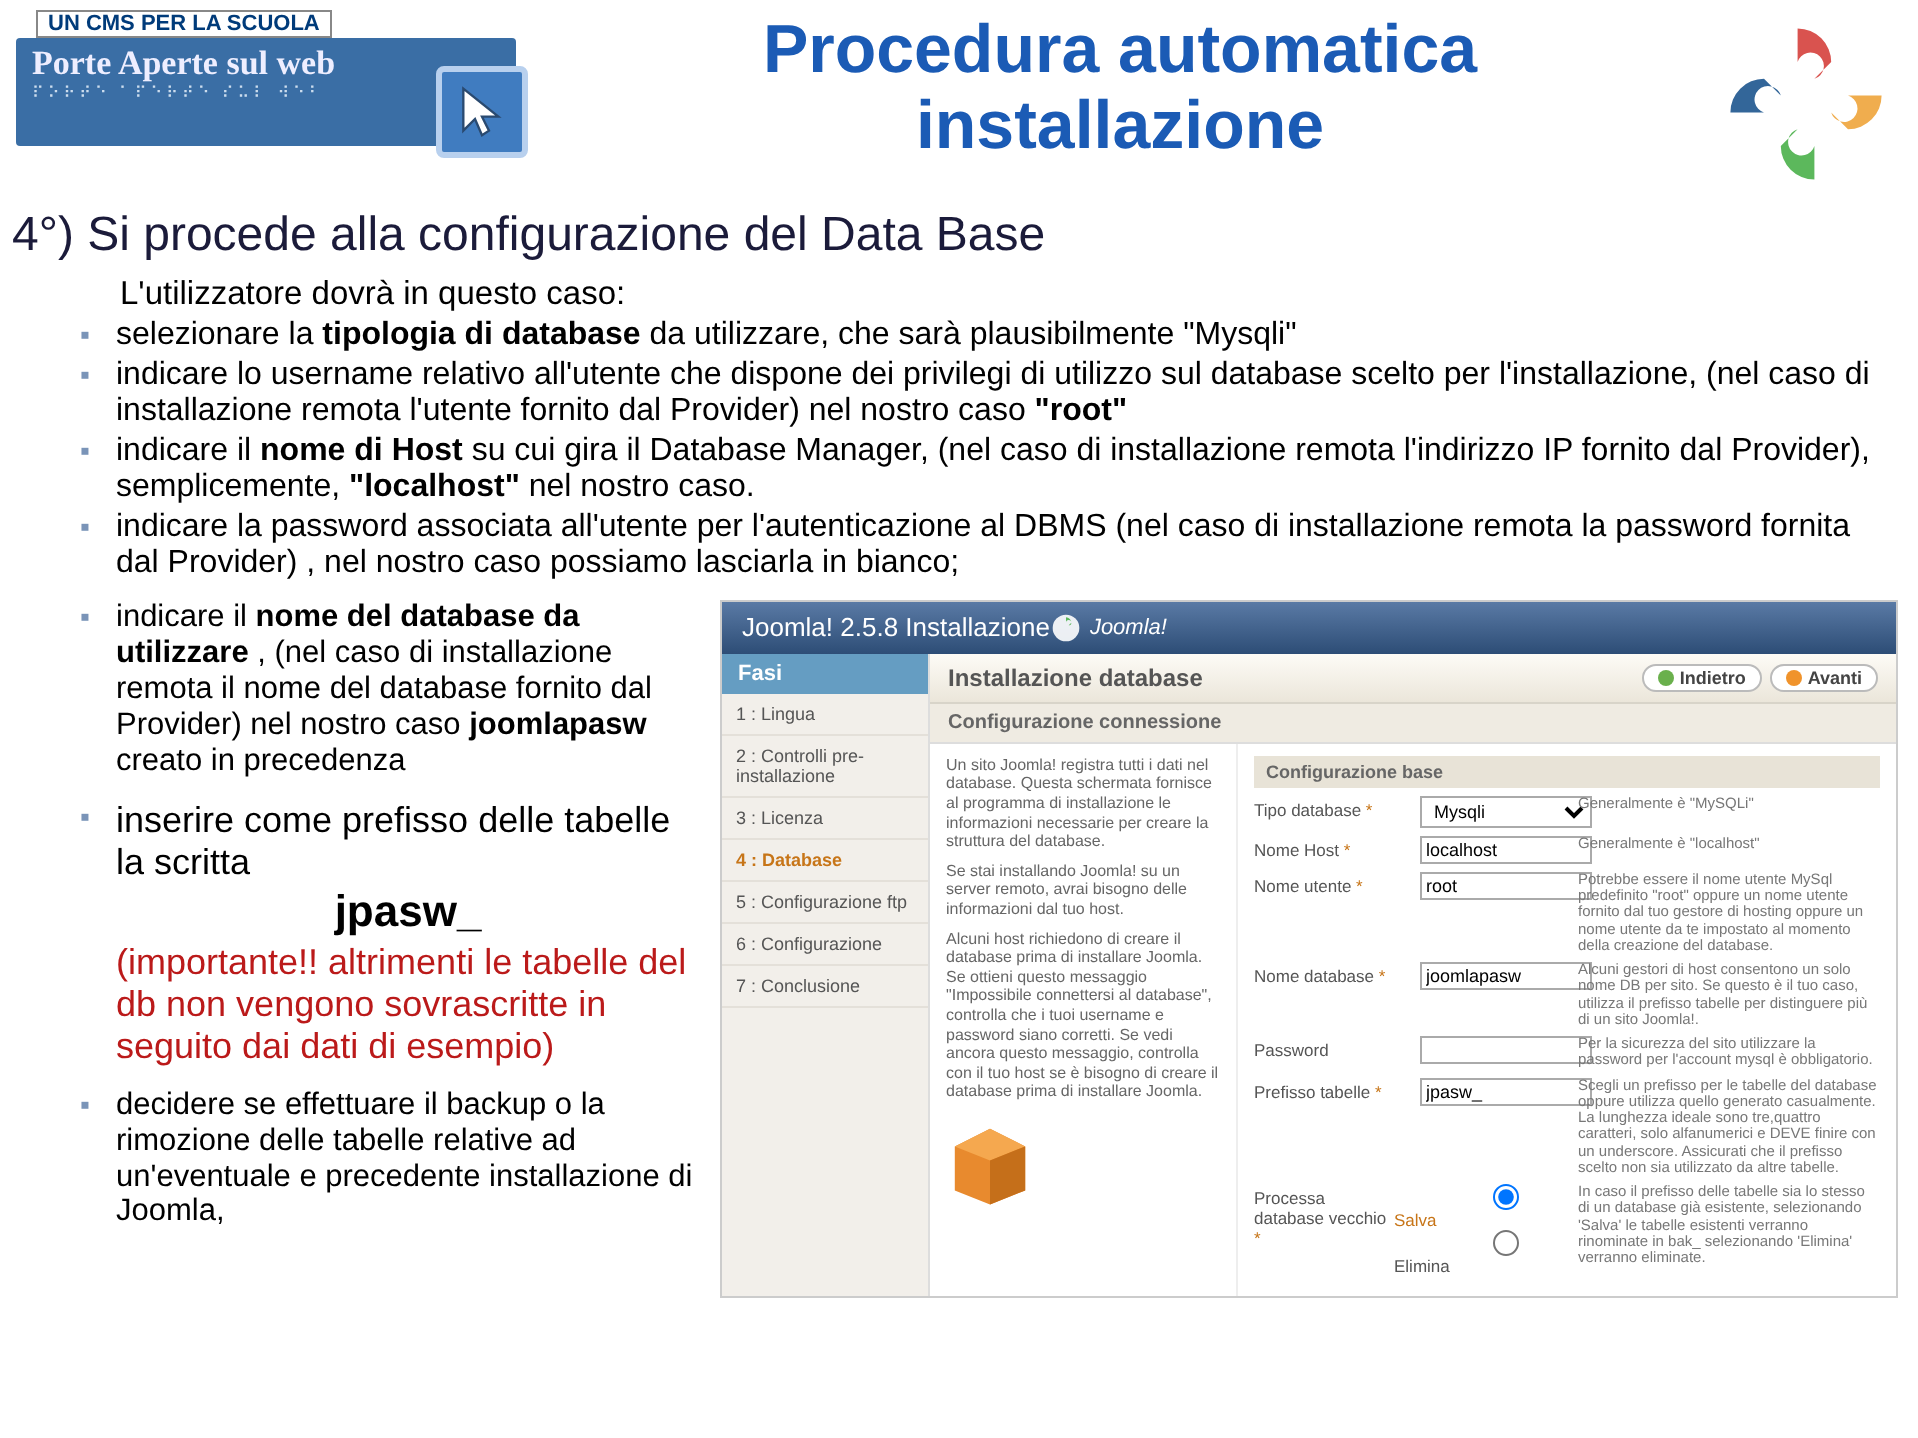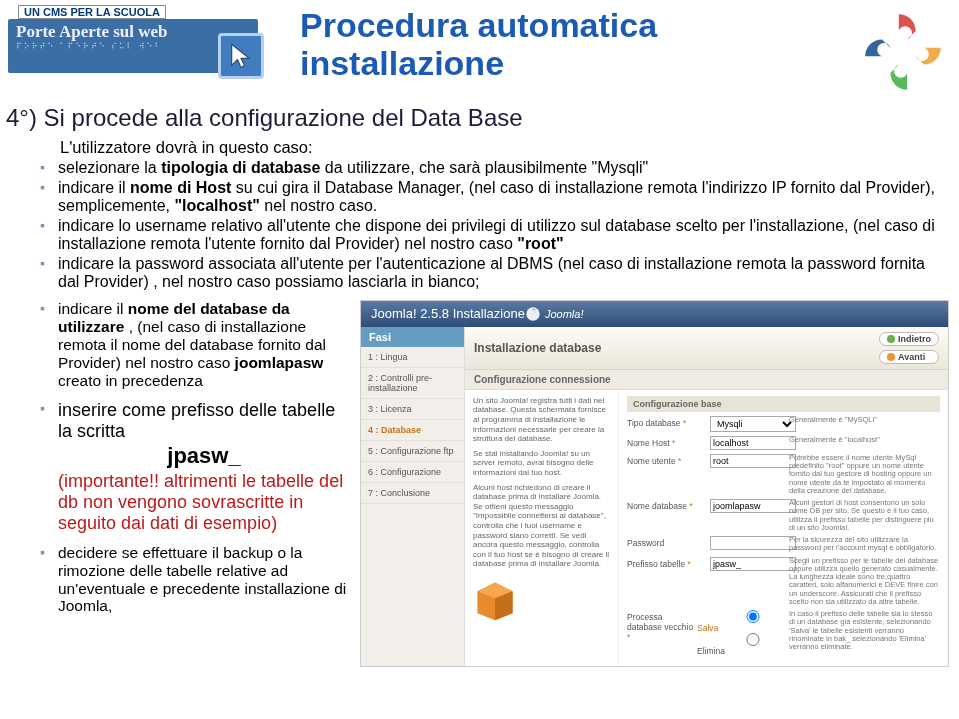--- a/index.html
+++ b/index.html
@@ -5,21 +5,21 @@
   * { box-sizing: border-box; margin: 0; padding: 0; }
   body { width: 959px; height: 719px; font-family: Arial, sans-serif; background: #fff; position: relative; overflow: hidden; }
   .top-banner { position: relative; height: 100px; }
   .cms-logo { position: absolute; left: 8px; top: 2px; width: 250px; }
   .cms-tag { background: #fff; border: 1px solid #888; display: inline-block; padding: 0 5px; font-size: 11px; color: #003b7a; font-weight: bold; margin-left: 10px; }
   .cms-band { background: #3a6ea5; height: 54px; margin-top: -1px; padding: 3px 8px; color: #fff; position: relative; border-radius: 2px; }
   .cms-band .t1 { font-family: 'Comic Sans MS', cursive; font-size: 17px; font-weight: bold; color: #eef; }
   .cms-band .braille { font-size: 8px; letter-spacing: 2px; color: #cde; }
   .cms-cursor { position: absolute; right: -6px; bottom: -6px; width: 46px; height: 46px; background: #407cc0; border: 3px solid #b8d0ee; border-radius: 4px; display: flex; align-items: center; justify-content: center; }
   .cms-cursor svg { width: 28px; height: 28px; }
-  .page-title { position: absolute; left: 300px; top: 6px; color: #1b5bb5; font-size: 34px; font-weight: bold; text-align: left; width: 520px; line-height: 1.12; }
+  .page-title { position: absolute; left: 300px; top: 6px; color: #1b5bb5; font-size: 34px; font-weight: bold; text-align: center; width: 520px; line-height: 1.12; }
   .joomla-logo { position: absolute; right: 14px; top: 10px; width: 84px; height: 84px; }
   .section-title { font-size: 24px; color: #1b1b3a; margin: 4px 0 6px 6px; }
   .content { padding: 0 10px 0 28px; }
   .intro { font-size: 16.5px; margin-bottom: 2px; margin-left: 32px; }
   ul.bullets { list-style: none; margin-left: 6px; }
   ul.bullets > li { position: relative; padding-left: 24px; font-size: 16px; line-height: 1.16; margin-bottom: 1px; }
   ul.bullets > li::before { content: "▪"; position: absolute; left: 6px; top: 0; color: #7a94b8; font-size: 14px; }
   .b { font-weight: bold; }
   .lower { display: flex; margin-top: 8px; }
   .lower-left { width: 332px; padding-right: 10px; }
@@ -30,21 +30,21 @@
   .ss-hdr { background: linear-gradient(#5a7aa5,#2d4d76); color: #fff; padding: 5px 10px; font-size: 13px; display: flex; justify-content: flex-start; align-items: center; }
   .ss-logo-mini { display:flex; align-items:center; gap:4px; font-style: italic; font-size: 11px; }
   .ss-logo-mini svg { width:16px; height:16px; }
   .ss-body { display: flex; }
   .ss-side { width: 104px; background: #f2efea; border-right: 1px solid #ddd; }
   .ss-side .hdr { background: #659dc2; color: #fff; padding: 4px 8px; font-size: 11px; font-weight: bold; }
   .ss-step { padding: 5px 7px; font-size: 9px; border-bottom: 1px solid #e4e0d9; color: #555; }
   .ss-step.active { color: #c77518; font-weight: bold; }
   .ss-main { flex: 1; background: #fff; }
   .ss-main-hdr { background: linear-gradient(#fdfbf6,#ebe6da); padding: 5px 9px; font-size: 12px; font-weight: bold; color: #555; display: flex; justify-content: space-between; align-items: center; border-bottom: 1px solid #d8d4c9; }
-  .ss-btns { display: flex; gap: 4px; flex-direction: column; }
+  .ss-btns { display: flex; gap: 4px; }
   .ss-btn { background: #fff; border: 1px solid #bbb; border-radius: 8px; padding: 1px 7px; font-size: 9px; display: flex; align-items: center; gap: 3px; color: #444; }
   .dot-g { width:8px; height:8px; border-radius:50%; background:#6ab04c; }
   .dot-o { width:8px; height:8px; border-radius:50%; background:#f0932b; }
   .ss-sub { background: #efebe2; padding: 4px 9px; font-size: 10px; font-weight: bold; color: #666; border-bottom: 1px solid #ddd; }
   .ss-cols { display: flex; }
   .ss-c1 { width: 154px; padding: 6px 8px; color: #666; font-size: 8px; line-height: 1.2; border-right: 1px solid #eee; }
   .ss-c1 p { margin-bottom: 5px; }
   .ss-c1 .box-icon { width:44px; height:44px; margin:4px auto; }
   .ss-c2 { flex: 1; padding: 6px 8px; }
   .ss-hdr2 { background: #e8e3d7; padding: 3px 6px; font-size: 9px; font-weight: bold; color: #666; margin-bottom: 4px; }
@@ -88,22 +88,22 @@
     </svg>
   </div>
 </div>
 
 <div class="section-title">4°) Si procede alla configurazione del Data Base</div>
 
 <div class="content">
   <div class="intro">L'utilizzatore dovrà in questo caso:</div>
   <ul class="bullets">
     <li><span>selezionare la </span><span class="b">tipologia di database</span><span> da utilizzare, che sarà plausibilmente "Mysqli"</span></li>
+    <li><span>indicare lo username relativo all'utente che dispone dei privilegi di utilizzo sul database scelto per l'installazione,  (nel caso di installazione remota l'utente  fornito dal Provider) nel nostro caso  </span><span class="b">"root"</span></li>
     <li><span>indicare il </span><span class="b">nome di Host</span><span> su cui gira il Database Manager, (nel caso di installazione remota l'indirizzo IP fornito dal Provider), semplicemente, </span><span class="b">"localhost"</span><span> nel nostro caso.</span></li>
-    <li><span>indicare lo username relativo all'utente che dispone dei privilegi di utilizzo sul database scelto per l'installazione,  (nel caso di installazione remota l'utente  fornito dal Provider) nel nostro caso  </span><span class="b">"root"</span></li>
     <li><span>indicare la password associata all'utente per l'autenticazione al DBMS (nel caso di installazione remota la password fornita dal Provider) , nel nostro caso possiamo lasciarla in bianco;</span></li>
   </ul>
 
   <div class="lower">
     <div class="lower-left">
       <ul class="bullets">
         <li><span>indicare il </span><span class="b">nome del database da utilizzare</span><span> , (nel caso di installazione remota il nome del database  fornito dal Provider) nel nostro caso </span><span class="b">joomlapasw</span><span> creato in precedenza</span></li>
         <li style="font-size:18px;">
           <span>inserire come prefisso delle tabelle la scritta</span>
           <div class="prefix-big">jpasw_</div>

